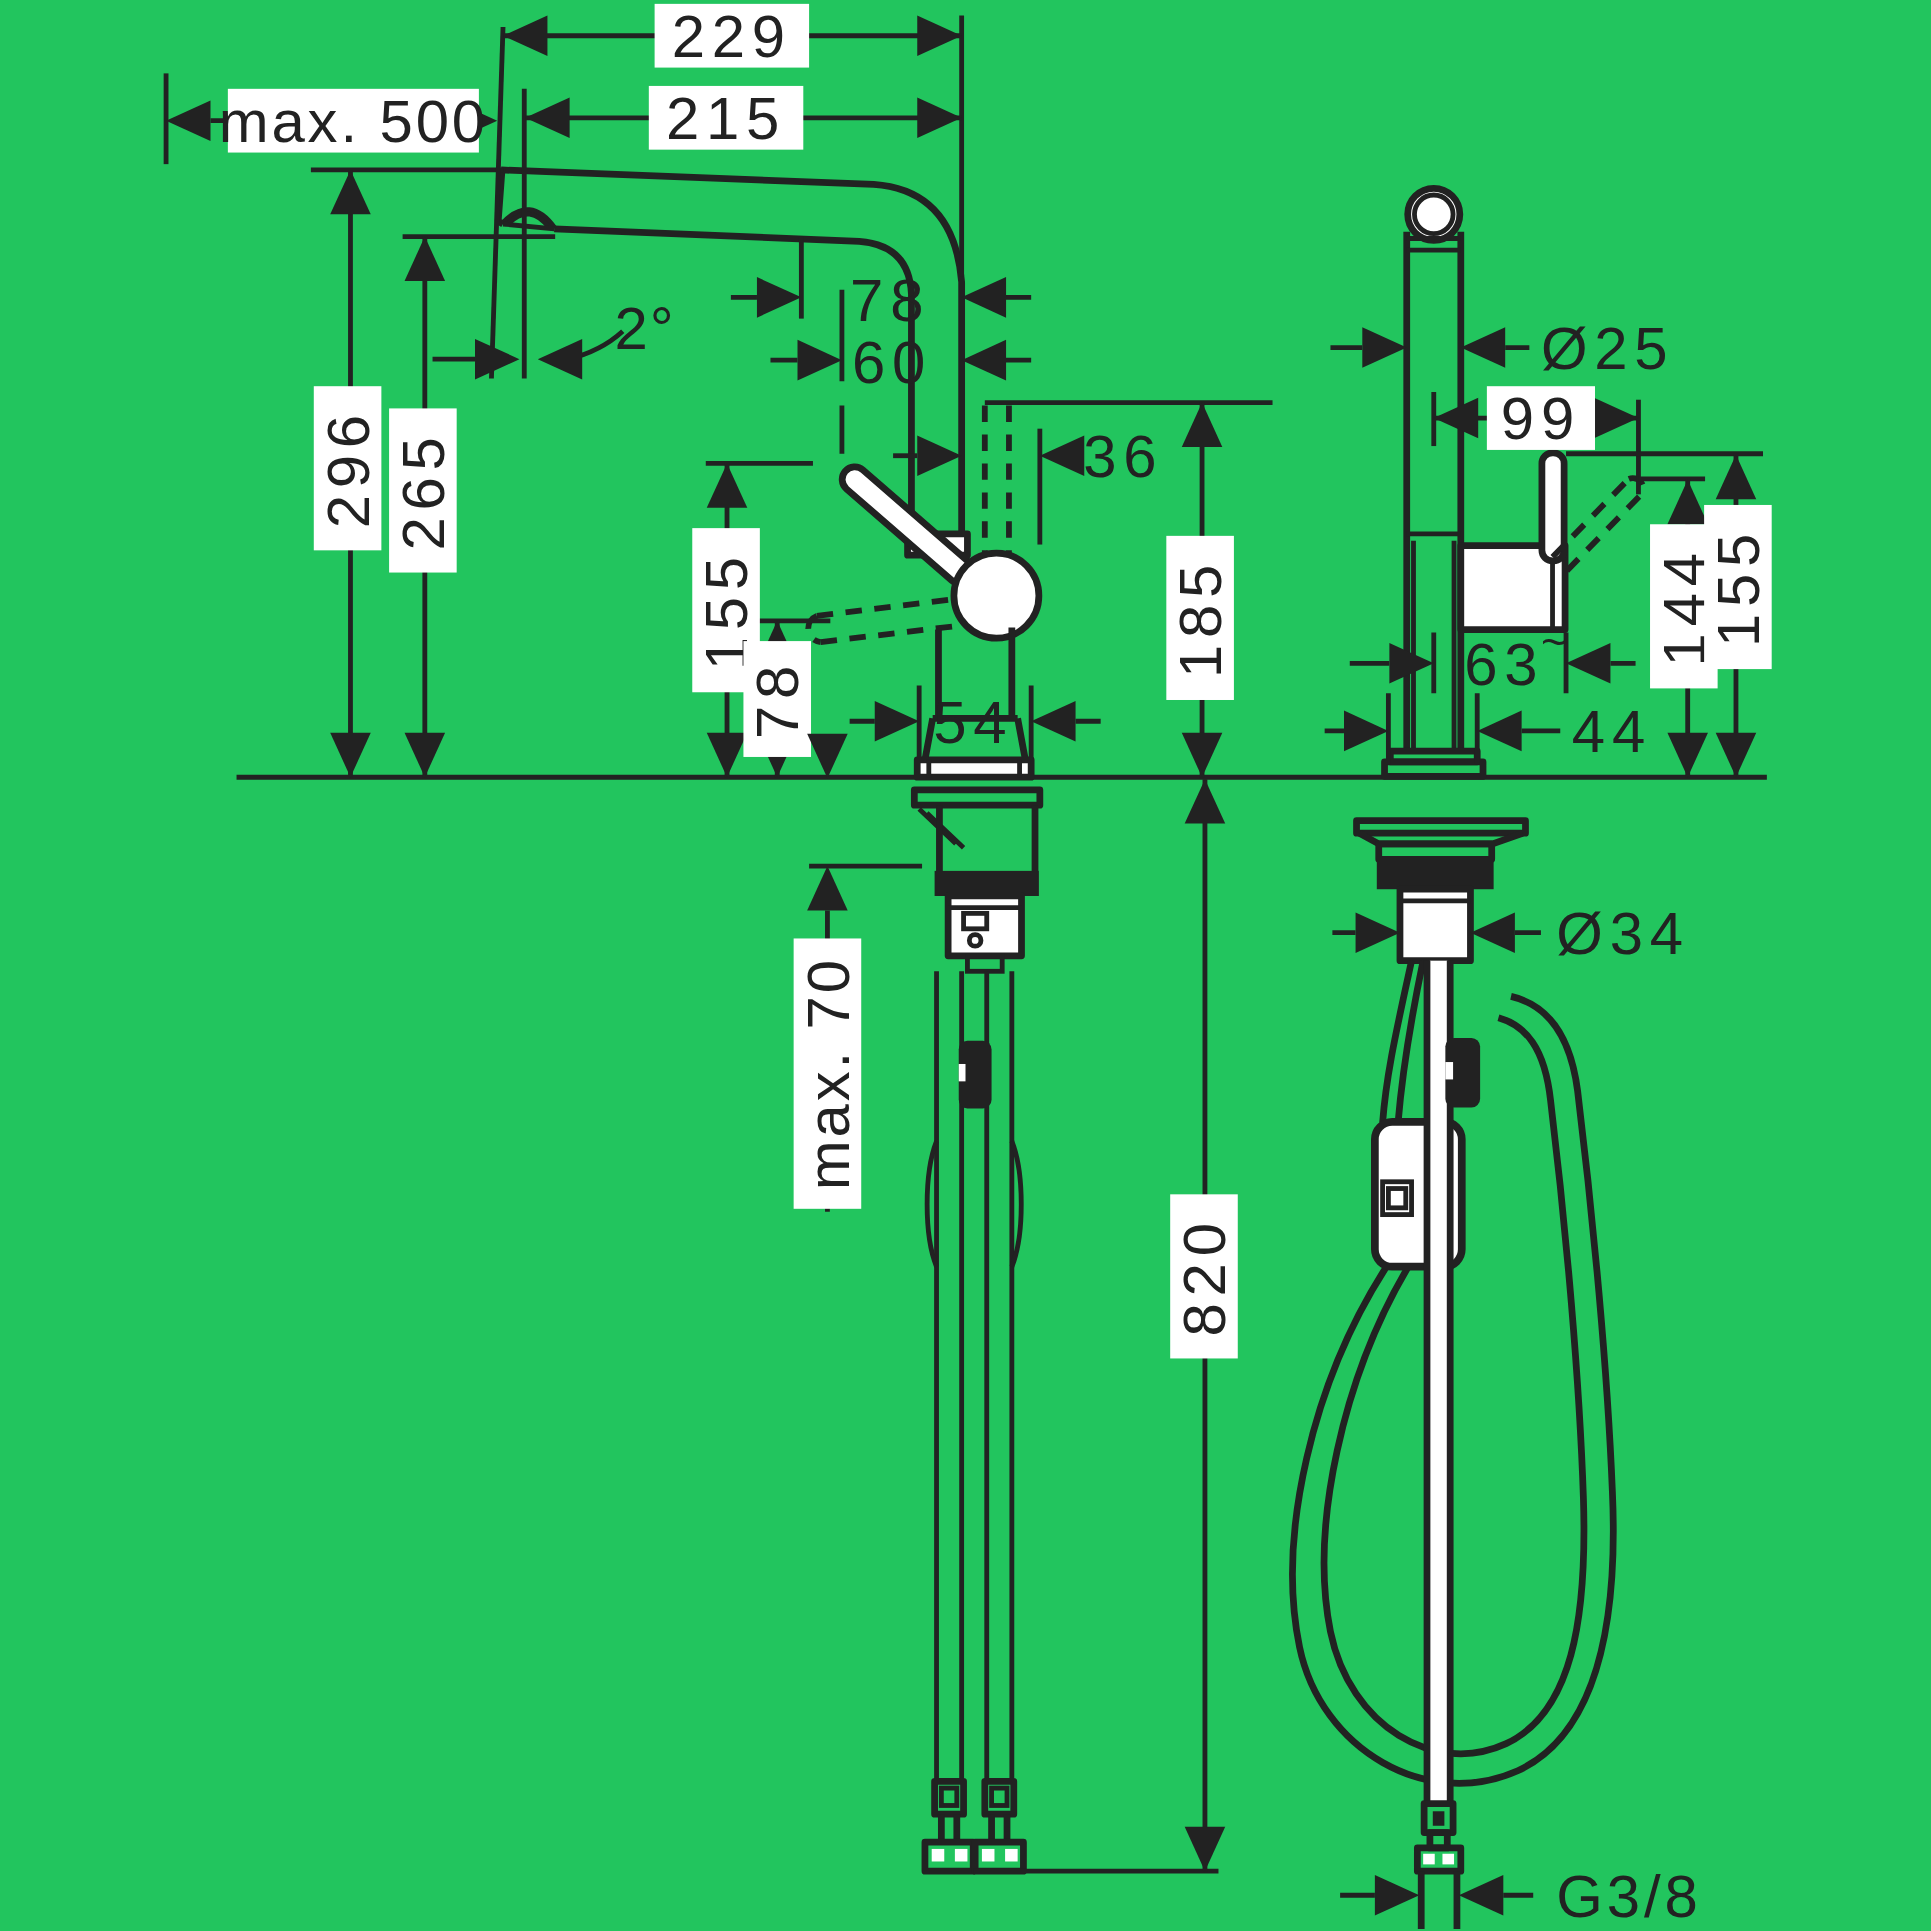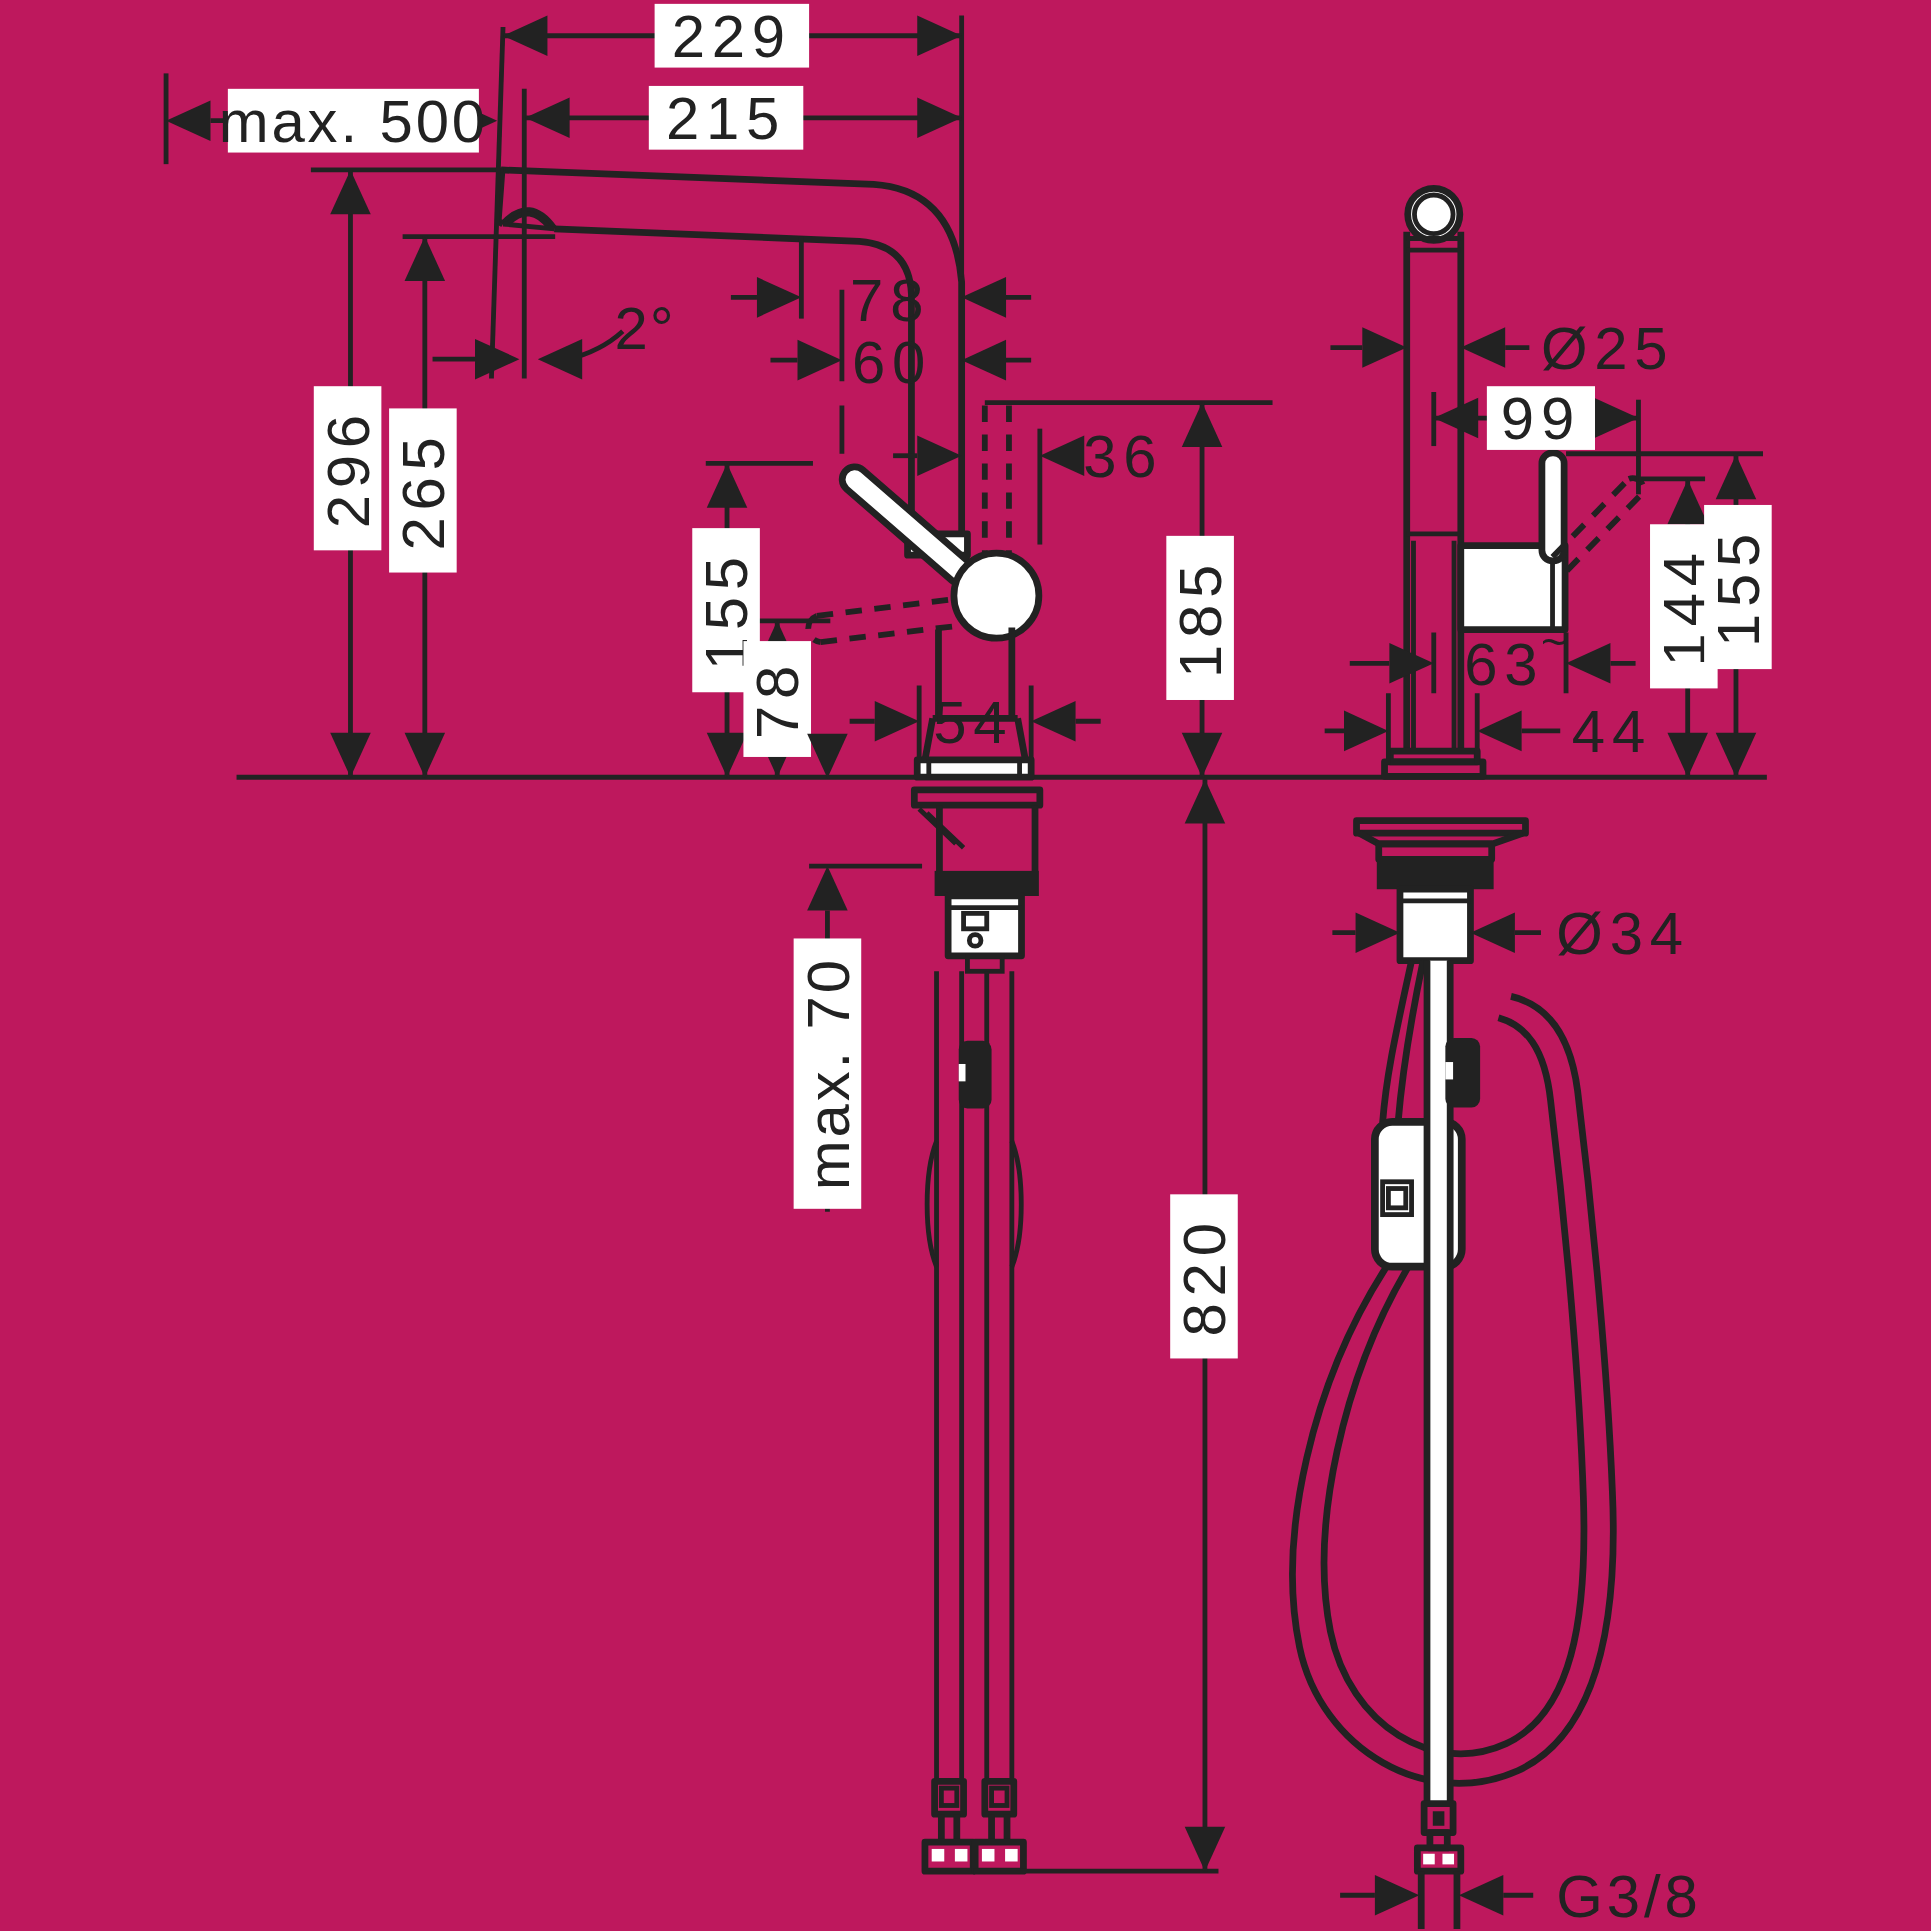--- a/index.html
+++ b/index.html
@@ -1,16 +1,16 @@
 <!DOCTYPE html>
 <html><head>
 <meta charset="utf-8">
 <style>
   html,body{margin:0;padding:0;background:#fff;}
-  .stage{position:relative;width:1931px;height:1931px;background:#be185d;overflow:hidden;}
+  .stage{position:relative;width:1931px;height:1931px;background:#22c55e;overflow:hidden;}
   svg{display:block;}
   .obj{stroke:#222;stroke-width:7;fill:none;stroke-linejoin:round;}
   .objw{stroke:#222;stroke-width:7;fill:#fff;stroke-linejoin:round;}
   .thin{stroke:#222;stroke-width:5;fill:none;}
   .dim{stroke:#222;stroke-width:5;fill:none;}
   .dash{stroke:#222;stroke-width:6;fill:none;stroke-dasharray:17 13;}
   .ah{fill:#222;stroke:none;}
   .blk{fill:#222;stroke:none;}
   .lbl{font-family:"Liberation Sans",sans-serif;font-size:62px;letter-spacing:7px;fill:#222;}
   .lbls{font-family:"Liberation Sans",sans-serif;font-size:46px;fill:#222;}

